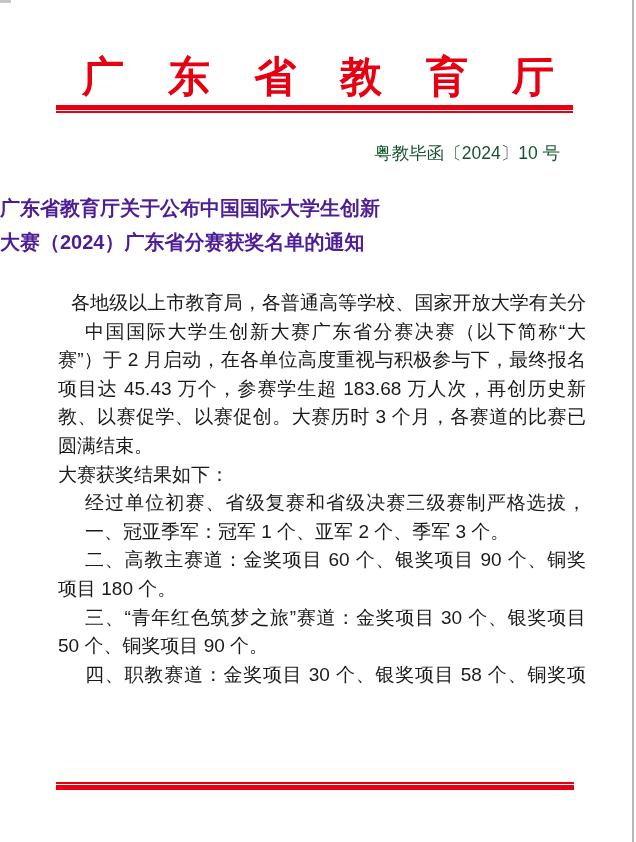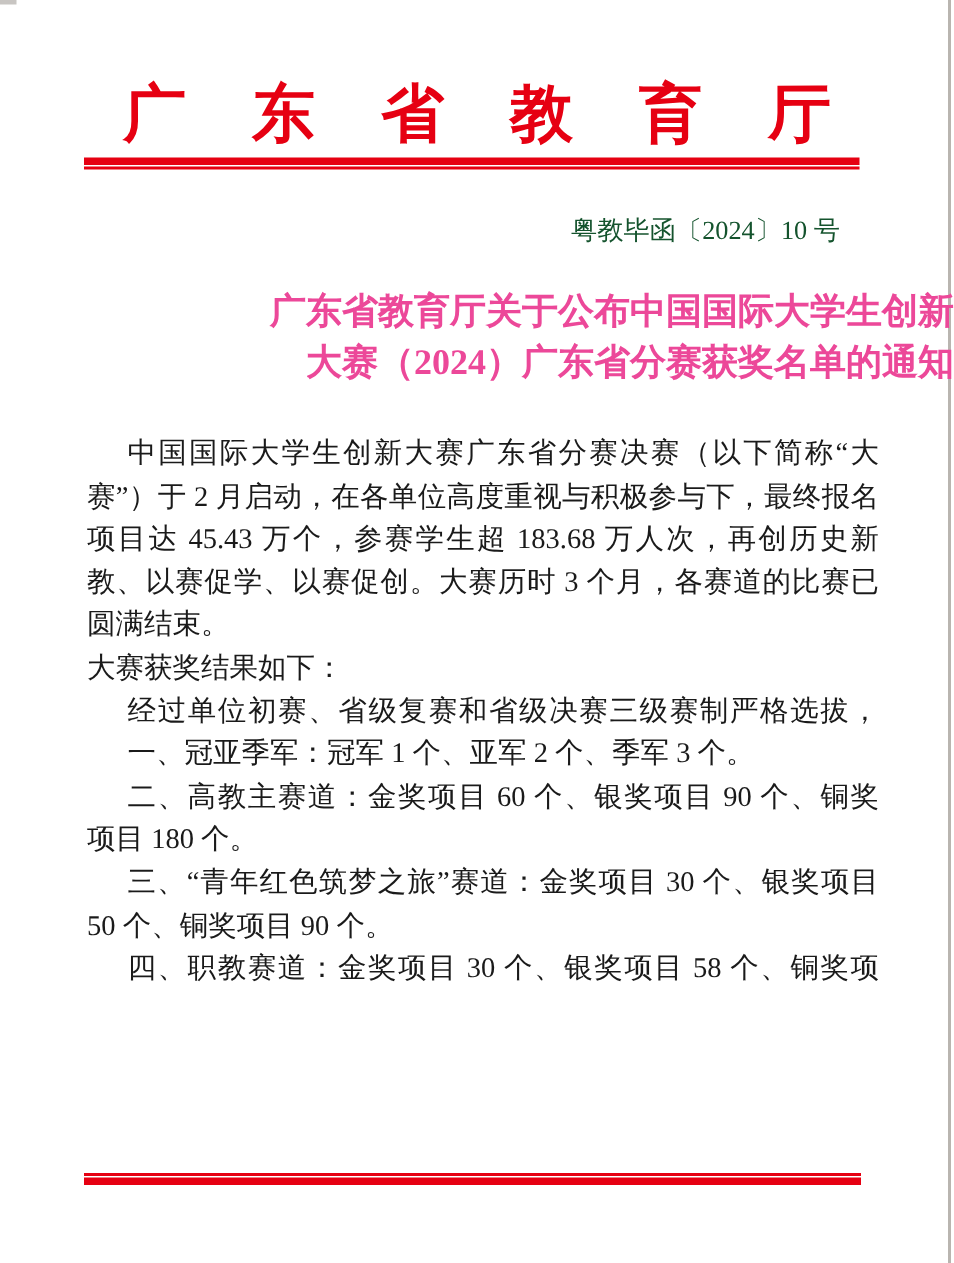--- a/index.html
+++ b/index.html
@@ -1,21 +1,21 @@
 <!DOCTYPE html>
 <html><head>
 <meta charset="utf-8">
 <style>
   html,body{margin:0;padding:0;background:#ffffff;}
   .page{
     position:relative;
     width:636px;height:842px;
     background:#ffffff;
     overflow:hidden;
-    font-family:Liberation Serif, serif;
+    font-family:Liberation Sans, sans-serif;
   }
   .scan-edge-right{
     position:absolute;top:0;right:2.5px;width:1.5px;height:842px;
     background:#b9b5b0;
   }
   .scan-smudge-topleft{
     position:absolute;top:0;left:0;width:11px;height:2.5px;
     background:#9a958f;opacity:.55;
   }
   .agency{
@@ -35,23 +35,23 @@
   .rule-bottom .thick{height:5px;background:#e60012;margin-top:1.5px;}
   .doc-number{
     position:absolute;top:142px;left:0;width:560px;
     text-align:right;
     font-size:17.5px;line-height:22px;
     color:#14532d;
     white-space:nowrap;
   }
   .doc-title{
     position:absolute;top:192px;left:0;width:100%;
-    text-align:right;
-    font-size:24px;line-height:33.5px;font-weight:bold;
-    color:#ec4899;
+    text-align:left;
+    font-size:20px;line-height:33.5px;font-weight:bold;
+    color:#4c1d95;
   }
   .body-text{
     position:absolute;top:289px;left:58px;width:528px;
     font-size:19px;line-height:28.6px;
     color:#1a1a1a;
   }
   .ln{white-space:nowrap;}
   .ln.j{
     white-space:normal;
     text-align:justify;
@@ -76,20 +76,21 @@
   </div>
 
   <div class="doc-number">粤教毕函〔2024〕10 号</div>
 
   <div class="doc-title">
     <div>广东省教育厅关于公布中国国际大学生创新</div>
     <div>大赛（2024）广东省分赛获奖名单的通知</div>
   </div>
 
   <div class="body-text">
+    <div class="ln j off">各地级以上市教育局，各普通高等学校、国家开放大学有关分</div>
     <div class="ln j ind">中国国际大学生创新大赛广东省分赛决赛（以下简称“大</div>
     <div class="ln j">赛”）于 2 月启动，在各单位高度重视与积极参与下，最终报名</div>
     <div class="ln j">项目达 45.43 万个，参赛学生超 183.68 万人次，再创历史新</div>
     <div class="ln j">教、以赛促学、以赛促创。大赛历时 3 个月，各赛道的比赛已</div>
     <div class="ln">圆满结束。</div>
     <div class="ln">大赛获奖结果如下：</div>
     <div class="ln j ind">经过单位初赛、省级复赛和省级决赛三级赛制严格选拔，</div>
     <div class="ln ind">一、冠亚季军：冠军 1 个、亚军 2 个、季军 3 个。</div>
     <div class="ln j ind">二、高教主赛道：金奖项目 60 个、银奖项目 90 个、铜奖</div>
     <div class="ln">项目 180 个。</div>

